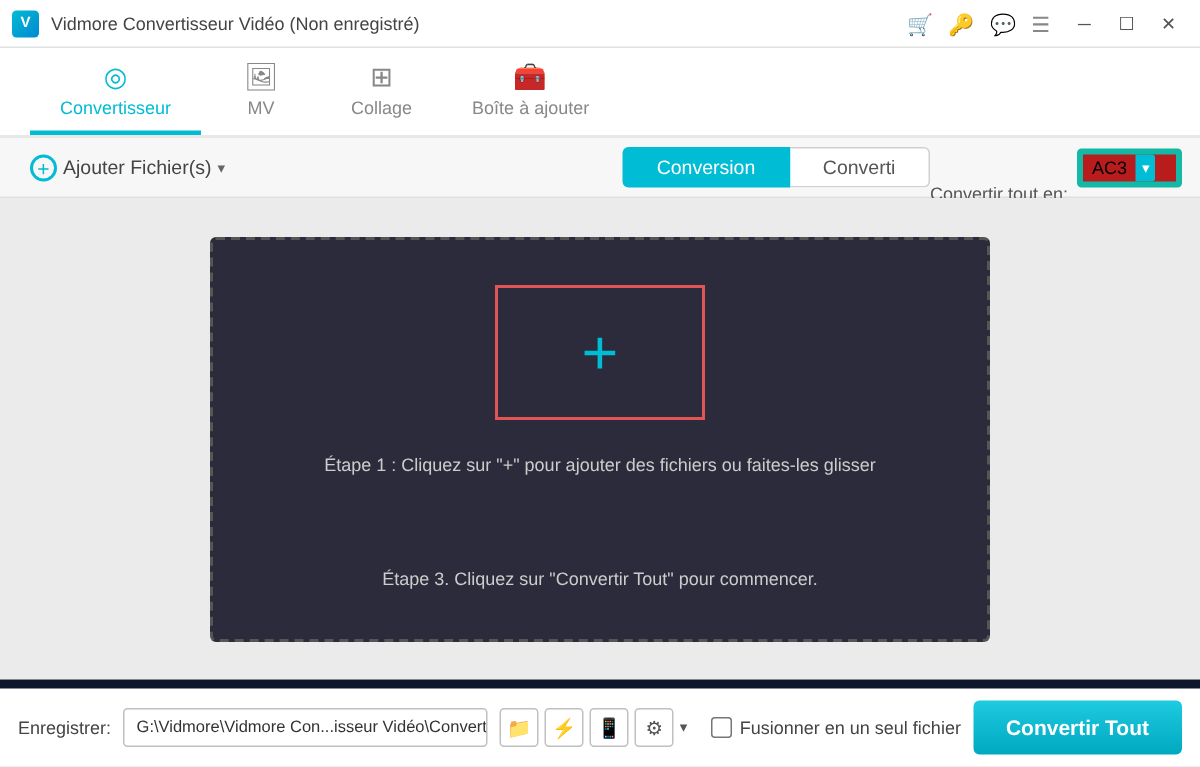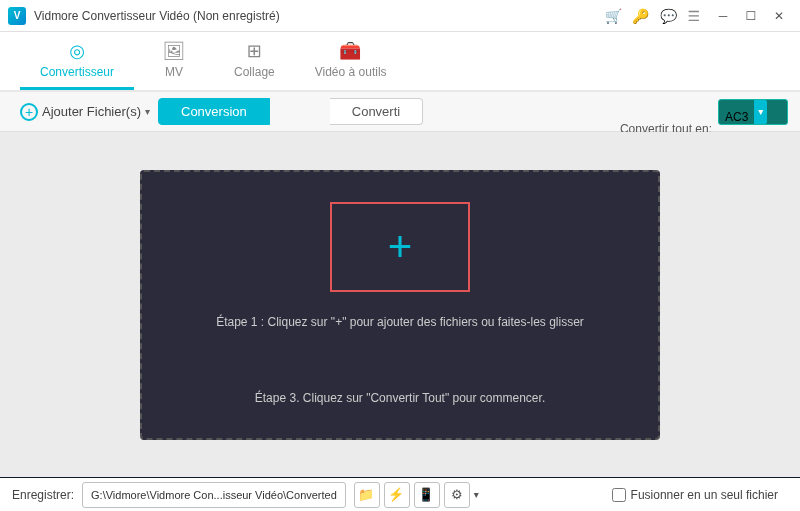--- a/index.html
+++ b/index.html
@@ -140,51 +140,51 @@
       line-height: 1;
     }
     #dropdown-arrow-add {
       font-size: 10px;
       color: #666;
     }
 
     #tab-pills {
       flex: 1;
       display: flex;
-      justify-content: flex-start;
-      gap: 12px;
+      justify-content: flex-end;
+      gap: 0;
     }
     .pill-tab {
       padding: 5px 22px;
       font-size: 13px;
       cursor: pointer;
       border: 1px solid #d0d0d0;
       background: #fff;
       color: #555;
     }
     .pill-tab:first-child { border-radius: 4px 0 0 4px; }
-    .pill-tab:last-child { border-radius: 0 4px 4px 0; border-left: none; margin-left: 48px; }
+    .pill-tab:last-child { border-radius: 0 4px 4px 0; border-left: none; }
     .pill-tab.active {
       background: #00bcd4;
       color: #fff;
       border-color: #00bcd4;
     }
 
     #convert-all-label {
       font-size: 12px;
       color: #555;
       margin-right: 6px;
       margin-top: 35px;
     }
     #format-select {
       display: flex;
-      align-items: flex-end;
-      border: 1px solid #14b8a6;
+      align-items: center;
+      border: 4px solid #14b8a6;
       border-radius: 3px;
-      background: #0f766e;
+      background: #b91c1c;
       height: 26px;
       padding: 0 6px;
       font-size: 12px;
       cursor: pointer;
       gap: 6px;
       min-width: 70px;
     }
     #format-select-arrow {
       color: #fff;
       background: #00bcd4;
@@ -241,22 +241,22 @@
       font-size: 12px;
       line-height: 1.8;
       text-align: center;
       width: 100%;
     }
     .instruction-line { margin-bottom: 4px; }
 
     
     #bottom-bar {
       background: #ffffff;
-      height: 34px;
-      border-top: 1px solid #0f172a;
+      height: 58px;
+      border-top: 6px solid #0f172a;
       display: flex;
       align-items: center;
       padding: 0 12px;
       gap: 8px;
       flex-shrink: 0;
     }
     #save-label {
       font-size: 12px;
       color: #444;
       white-space: nowrap;
@@ -295,21 +295,21 @@
       font-size: 13px;
       color: #555;
     }
 
     #spacer { flex: 1; }
 
     #merge-checkbox-area {
       display: flex;
       align-items: flex-start;
       gap: 5px;
-      margin-right: 10px;
+      margin-right: 0;
     }
     #merge-checkbox {
       width: 14px;
       height: 14px;
       cursor: pointer;
     }
     #merge-label {
       font-size: 12px;
       color: #444;
       white-space: nowrap;
@@ -359,21 +359,21 @@
   <div class="tab-item">
     <span class="tab-icon">🖼</span>
     <span class="tab-label">MV</span>
   </div>
   <div class="tab-item">
     <span class="tab-icon">⊞</span>
     <span class="tab-label">Collage</span>
   </div>
   <div class="tab-item">
     <span class="tab-icon">🧰</span>
-    <span class="tab-label">Vidéo à outils</span>
+    <span class="tab-label">Boîte à ajouter</span>
   </div>
 </div>
 
 <div id="sub-toolbar">
   <button id="add-files-btn">
     <div id="add-icon">+</div>
     <span>Ajouter Fichier(s)</span>
     <span id="dropdown-arrow-add">▾</span>
   </button>
 
@@ -414,13 +414,14 @@
     <button class="bottom-icon-btn">⚡</button>
     <button class="bottom-icon-btn">📱</button>
     <button class="bottom-icon-btn">⚙</button>
     <span style="font-size:10px;color:#555;cursor:pointer">▾</span>
   </div>
   <div id="spacer"></div>
   <div id="merge-checkbox-area">
     <input type="checkbox" id="merge-checkbox" style="">
     <label id="merge-label" for="merge-checkbox">Fusionner en un seul fichier</label>
   </div>
+  <button id="convert-all-btn">Convertir Tout</button>
 </div>
 
 </body></html>

